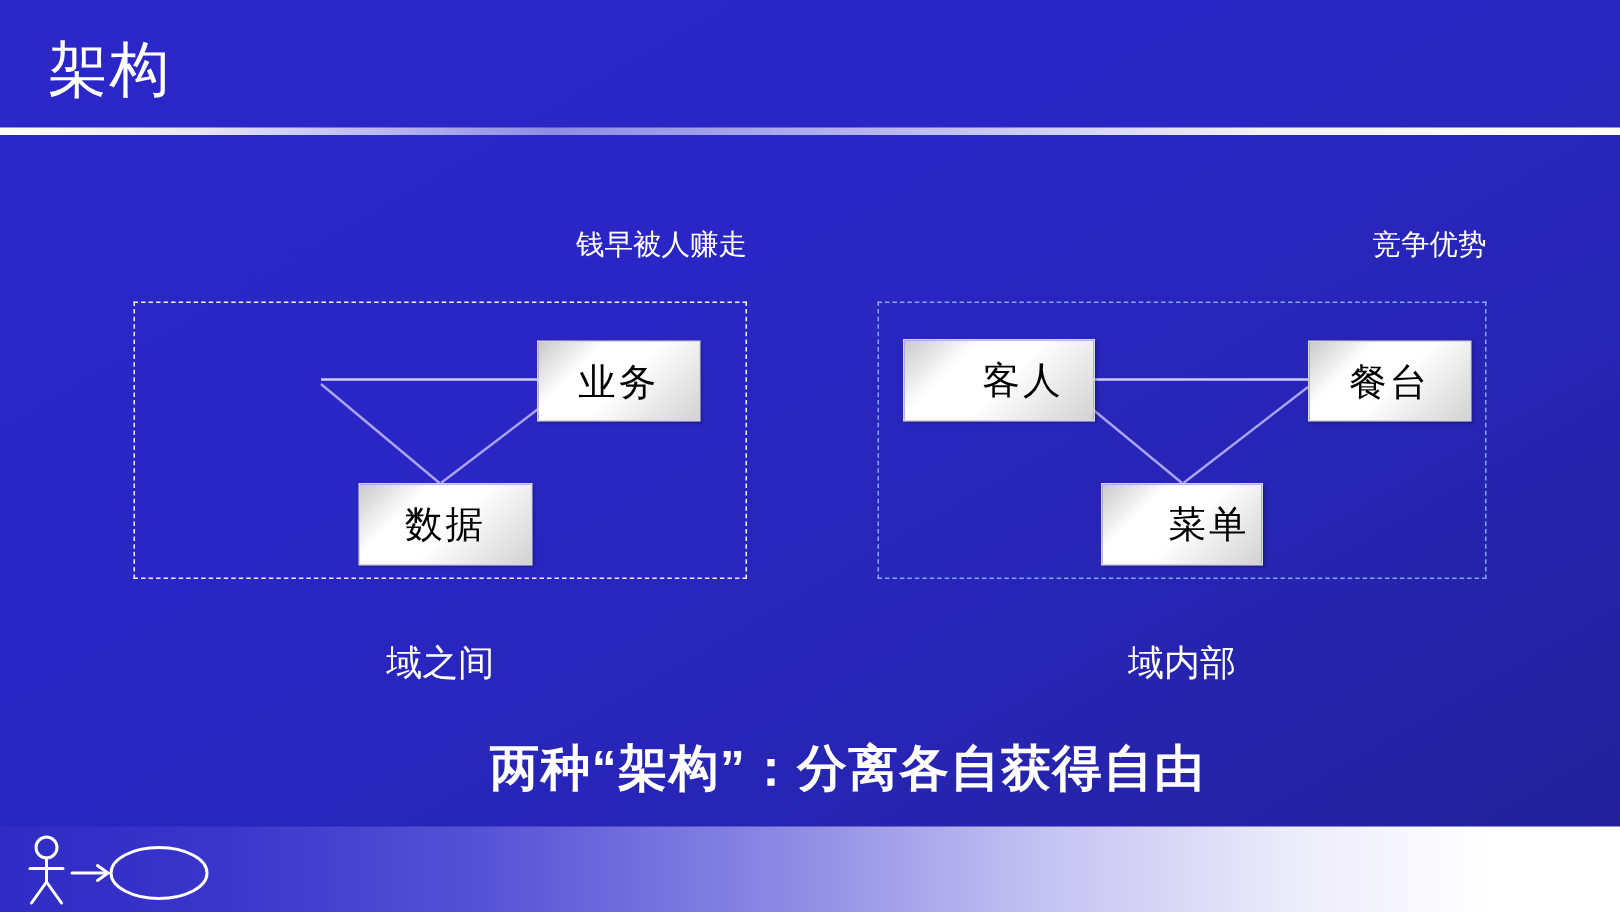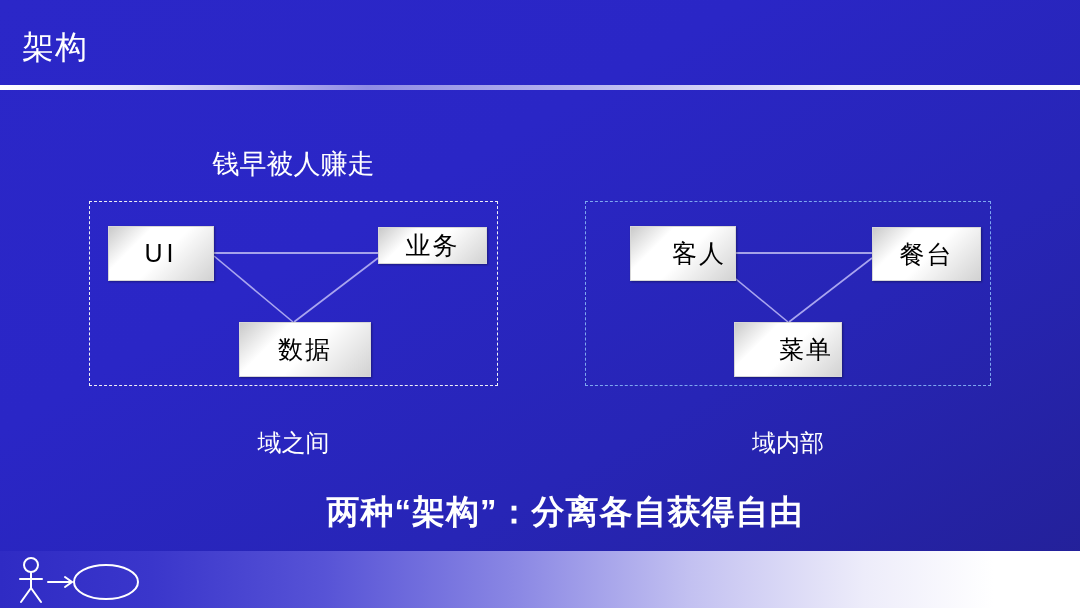--- a/index.html
+++ b/index.html
@@ -18,23 +18,23 @@
   
   #title-bar {
     position: absolute;
     left: 0;
     top: 0;
     width: 1080px;
     height: 92px;
   }
   #page-title {
     position: absolute;
-    left: 22px;
+    left: 32px;
     top: 24px;
-    font-size: 32px;
+    font-size: 40px;
     line-height: 46px;
     color: #ffffff;
     letter-spacing: 1px;
     white-space: nowrap;
   }
   #title-rule {
     position: absolute;
     left: 0;
     top: 85px;
     width: 1080px;
@@ -43,25 +43,25 @@
       #ffffff 0%,
       #e8e7fb 12%,
       #8f8ce4 34%,
       #b9b7ef 55%,
       #f2f1fd 78%,
       #ffffff 100%);
   }
   
   .group-heading {
     position: absolute;
-    font-size: 27px;
+    font-size: 19px;
     line-height: 32px;
     color: #ffffff;
     white-space: nowrap;
-    text-align: center;
+    text-align: right;
   }
   .group-caption {
     position: absolute;
     font-size: 24px;
     line-height: 26px;
     color: #ffffff;
     white-space: nowrap;
     text-align: center;
   }
   .dashed-frame {
@@ -92,23 +92,23 @@
     color: #000000;
     font-size: 25px;
     letter-spacing: 2px;
     background: linear-gradient(135deg, #c9c9c9 0%, #ffffff 28%, #ffffff 52%, #d2d2d2 100%);
     border: 1px solid #d7d7d7;
     box-shadow: 1px 1px 2px rgba(0,0,0,0.35);
     z-index: 3;
   }
   .node.latin { letter-spacing: 4px; }
   #node-ui      { left: 108px; top: 226px; width: 106px; height: 55px; }
-  #node-biz     { left: 378px; top: 227px; width: 109px; height: 37px; }
-  #node-data    { left: 239px; top: 322px; width: 132px; height: 55px; }
-  #node-guest   { left: 630px; top: 226px; width: 106px; height: 55px; padding-left: 32px; }
+  #node-biz     { left: 358px; top: 227px; width: 109px; height: 54px; }
+  #node-data    { left: 239px; top: 322px; width: 116px; height: 55px; }
+  #node-guest   { left: 602px; top: 226px; width: 128px; height: 55px; padding-left: 32px; }
   #node-table   { left: 872px; top: 227px; width: 109px; height: 54px; }
   #node-menu    { left: 734px; top: 322px; width: 108px; height: 55px; padding-left: 36px; }
   
   .links {
     position: absolute;
     left: 0;
     top: 0;
     width: 1080px;
     height: 608px;
     z-index: 2;
@@ -179,25 +179,25 @@
     <line x1="214" y1="256" x2="293" y2="322" stroke="#a9a5ef" stroke-width="1.6"></line>
     <line x1="378" y1="258" x2="294" y2="322" stroke="#a9a5ef" stroke-width="1.6"></line>
 
     <line x1="708" y1="253" x2="872" y2="253" stroke="#cfcdf7" stroke-width="1.6"></line>
     <line x1="708" y1="256" x2="788" y2="322" stroke="#a9a5ef" stroke-width="1.6"></line>
     <line x1="872" y1="258" x2="789" y2="322" stroke="#a9a5ef" stroke-width="1.6"></line>
   </svg>
 
   <div class="group-heading" style="left:89px; top:148px; width:409px;">钱早被人赚走</div>
   <div class="dashed-frame" id="frame-left"></div>
-  <div class="node latin" id="node-ui">UI</div>
   <div class="node" id="node-biz">业务</div>
   <div class="node" id="node-data">数据</div>
   <div class="group-caption" style="left:89px; top:430px; width:409px;">域之间</div>
 
+  <div class="group-heading" style="left:585px; top:148px; width:406px;">竞争优势</div>
   <div class="dashed-frame" id="frame-right"></div>
   <div class="node" id="node-guest">客人</div>
   <div class="node" id="node-table">餐台</div>
   <div class="node" id="node-menu">菜单</div>
   <div class="group-caption" style="left:585px; top:430px; width:406px;">域内部</div>
 
   <div id="headline">两种“架构”：分离各自获得自由</div>
 
   <div id="footer"></div>
   <svg id="uml-icon" viewBox="0 0 160 52">

